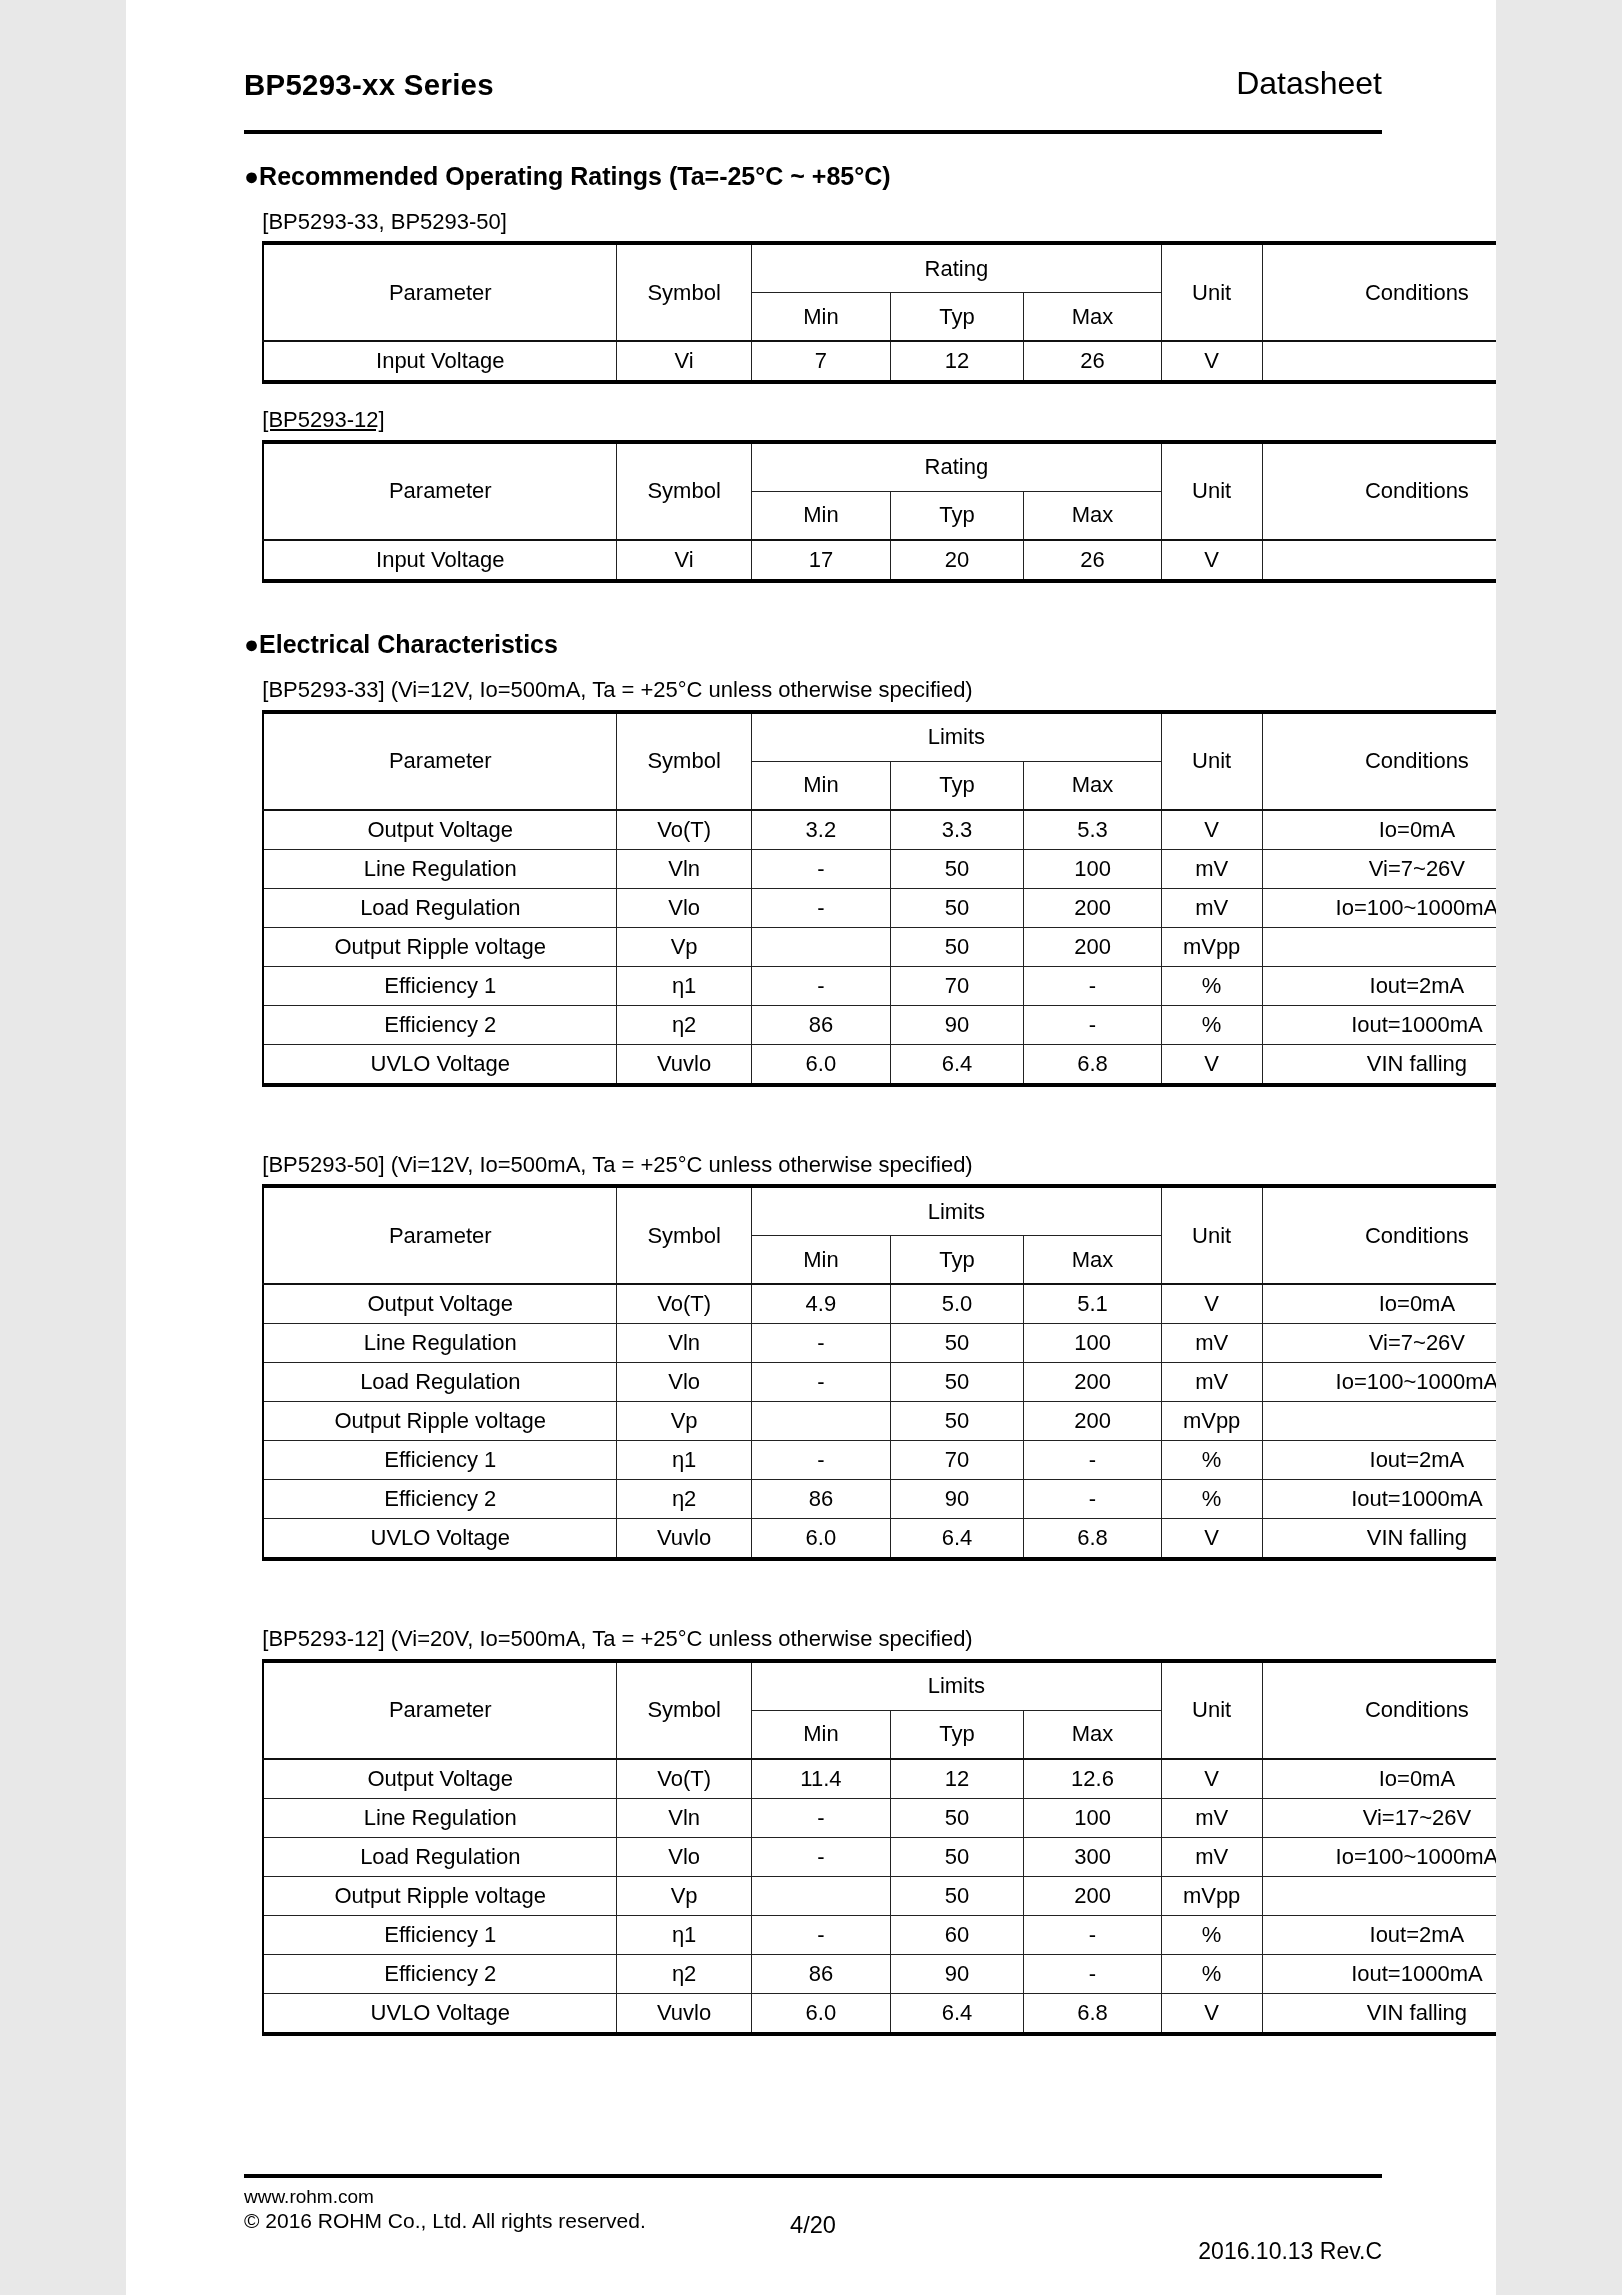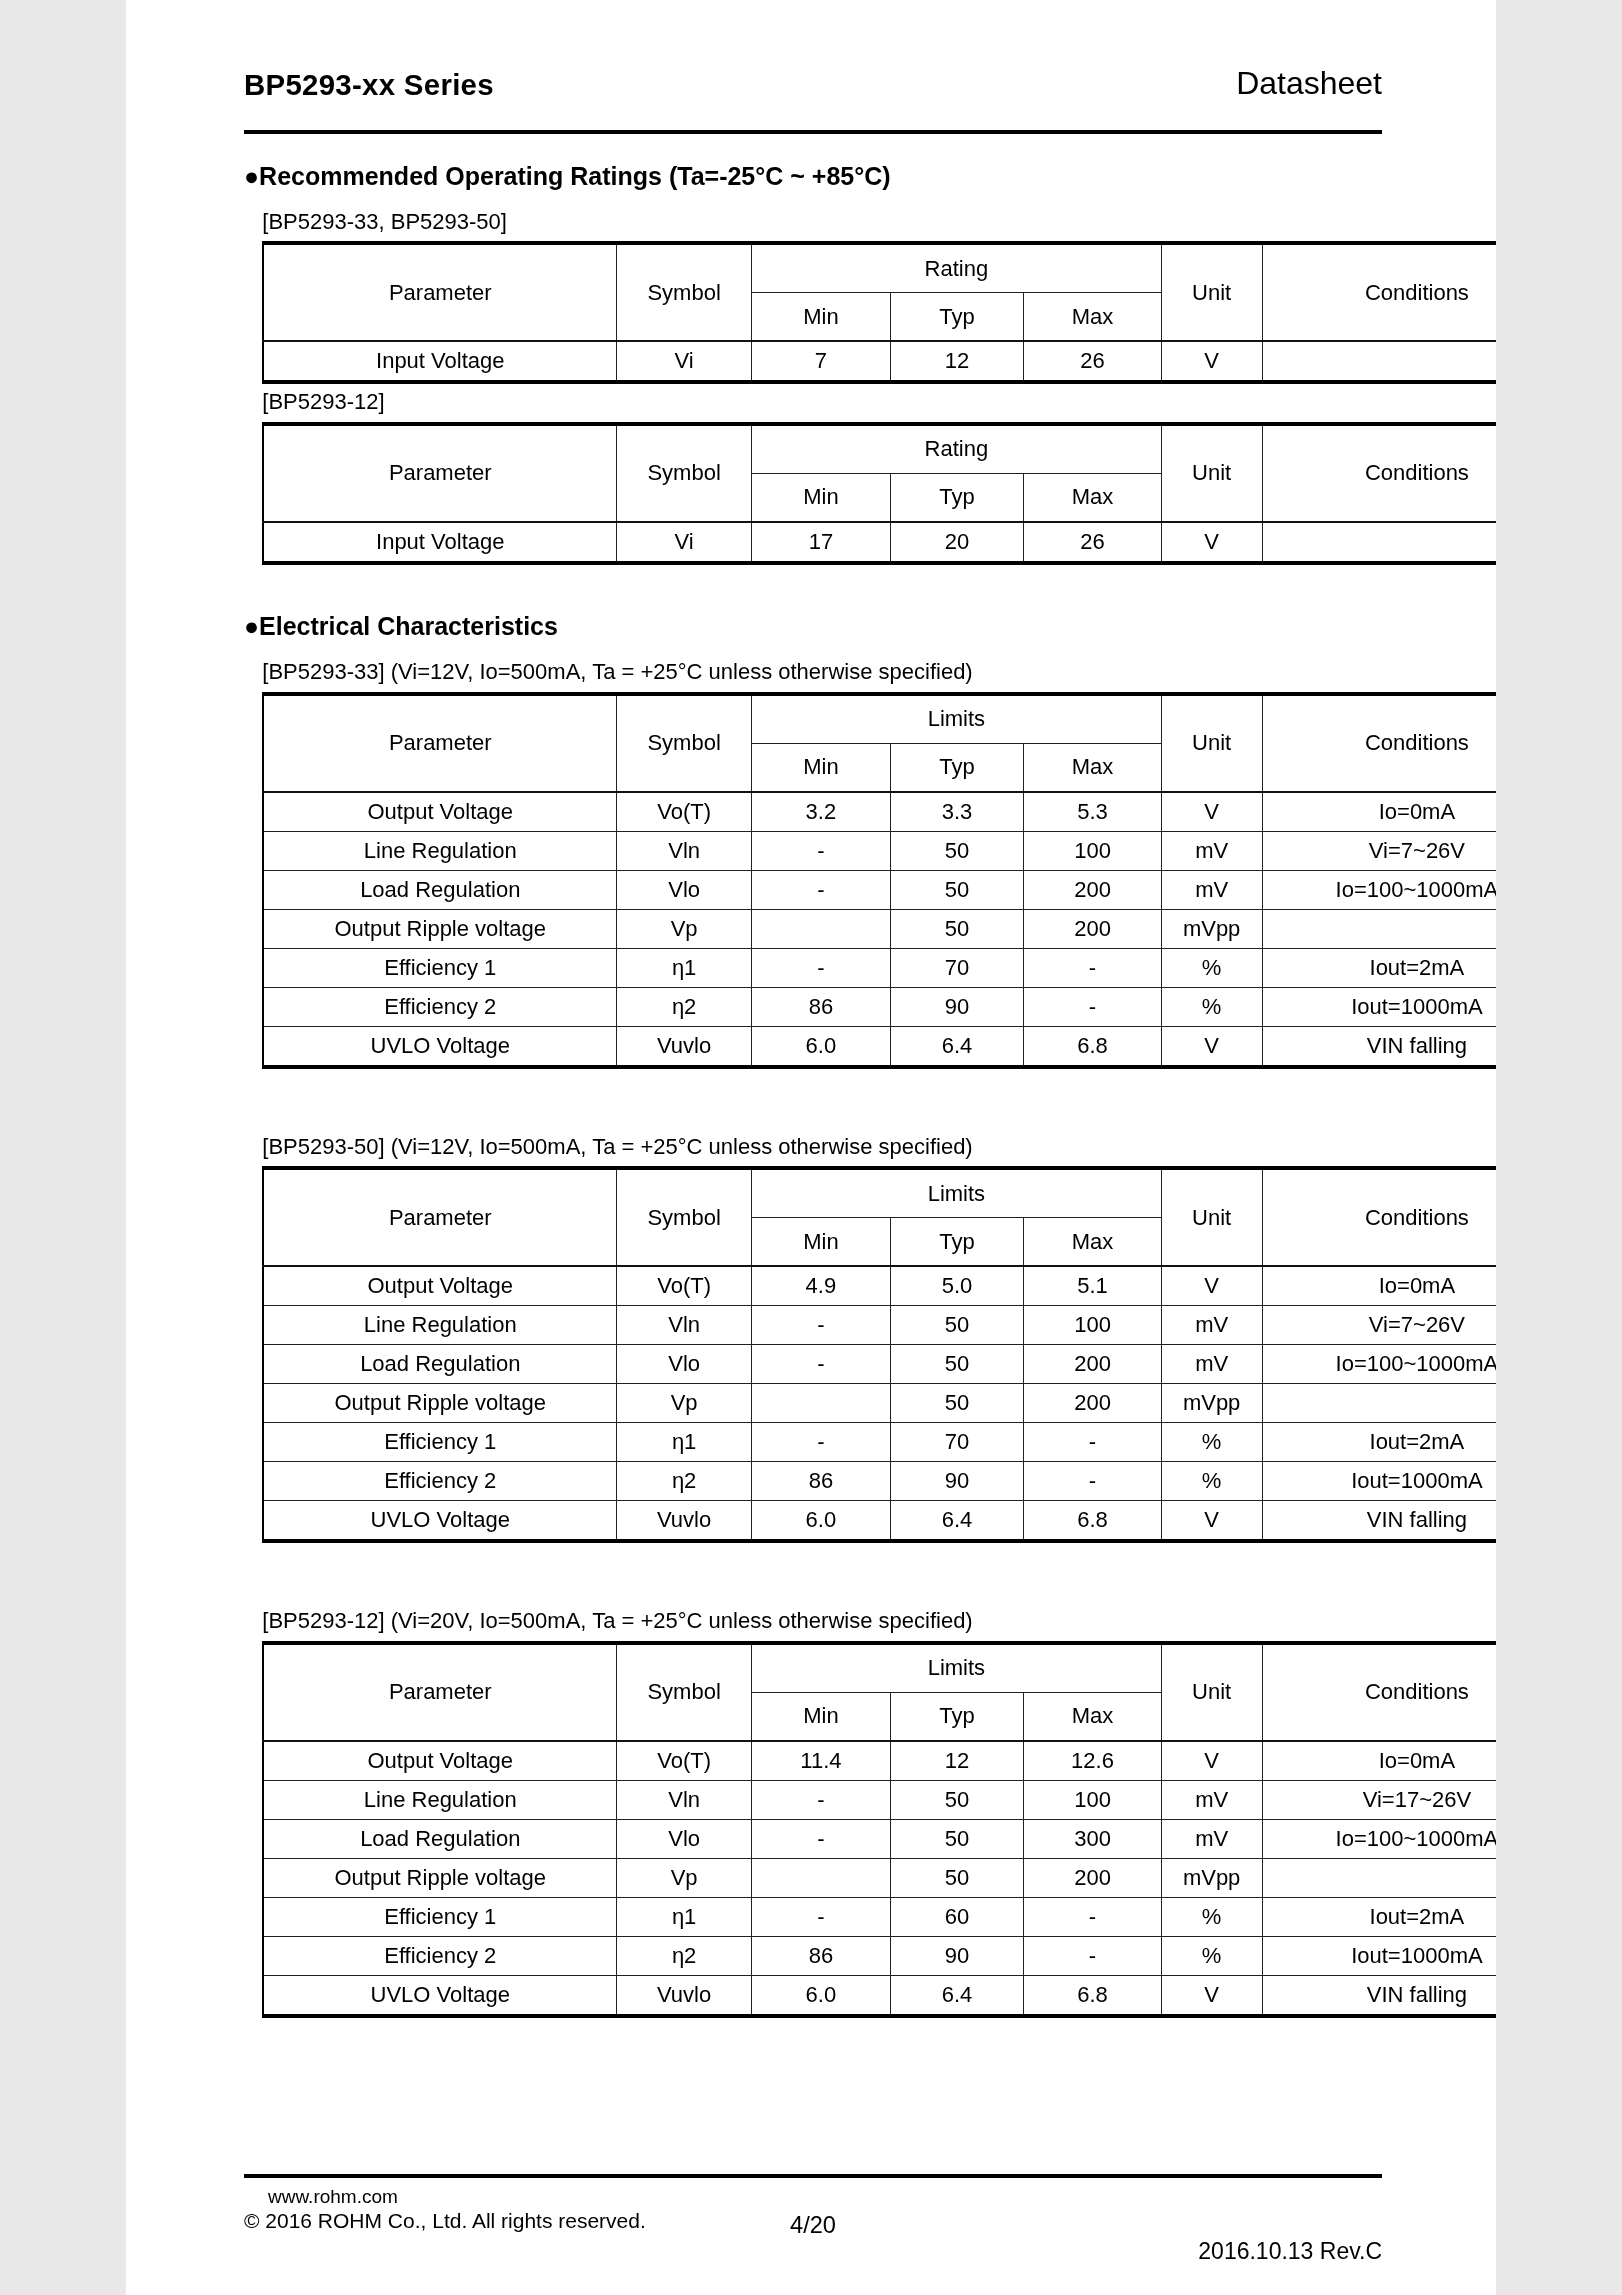--- a/index.html
+++ b/index.html
@@ -45,21 +45,21 @@
     font-weight: bold;
     margin-top: 0;
   }
   .h-ratings { margin-top: 28px; }
   .h-electrical { margin-top: 47px; }
   .sub-label {
     font-size: 22px;
     margin-top: 18.3px;
     margin-left: 18.3px;
   }
-  .sub-label-tight { margin-top: 5px; }
+  .sub-label-tight { margin-top: 23px; text-decoration: underline; }
   .sub-label-wide { margin-top: 65px; }
   
   table.spec {
     border-collapse: collapse;
     table-layout: fixed;
     width: 1311px;
     margin-left: 18.3px;
     margin-top: 6.5px;
     font-size: 22px;
     border-left: 2px solid #000;
@@ -89,21 +89,21 @@
     top: 2174px;
     border-top: 4.6px solid #000;
     padding-top: 6.5px;
   }
   .footer-grid {
     display: grid;
     grid-template-columns: 1fr auto 1fr;
     align-items: end;
   }
   .footer-left { justify-self: start; }
-  .footer-site { font-size: 19px; line-height: 1.25; margin-left: 24px; }
+  .footer-site { font-size: 19px; line-height: 1.25; }
   .footer-copy { font-size: 21px; line-height: 1.25; }
   .footer-page {
     justify-self: center;
     font-size: 23.6px;
     transform: translateY(3.9px);
   }
   .footer-rev {
     justify-self: end;
     font-size: 23px;
     transform: translateY(30px);

